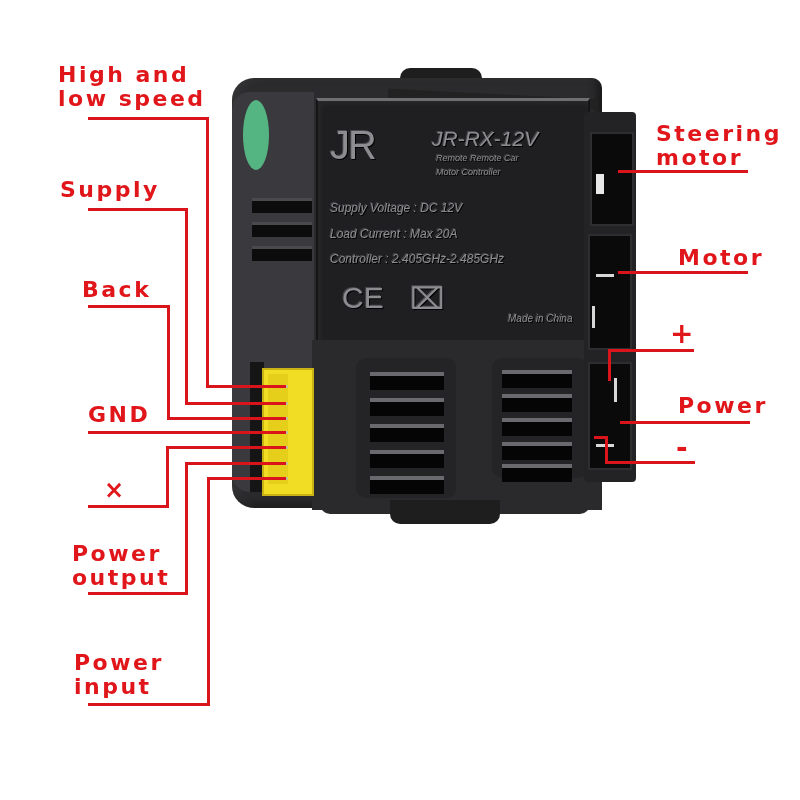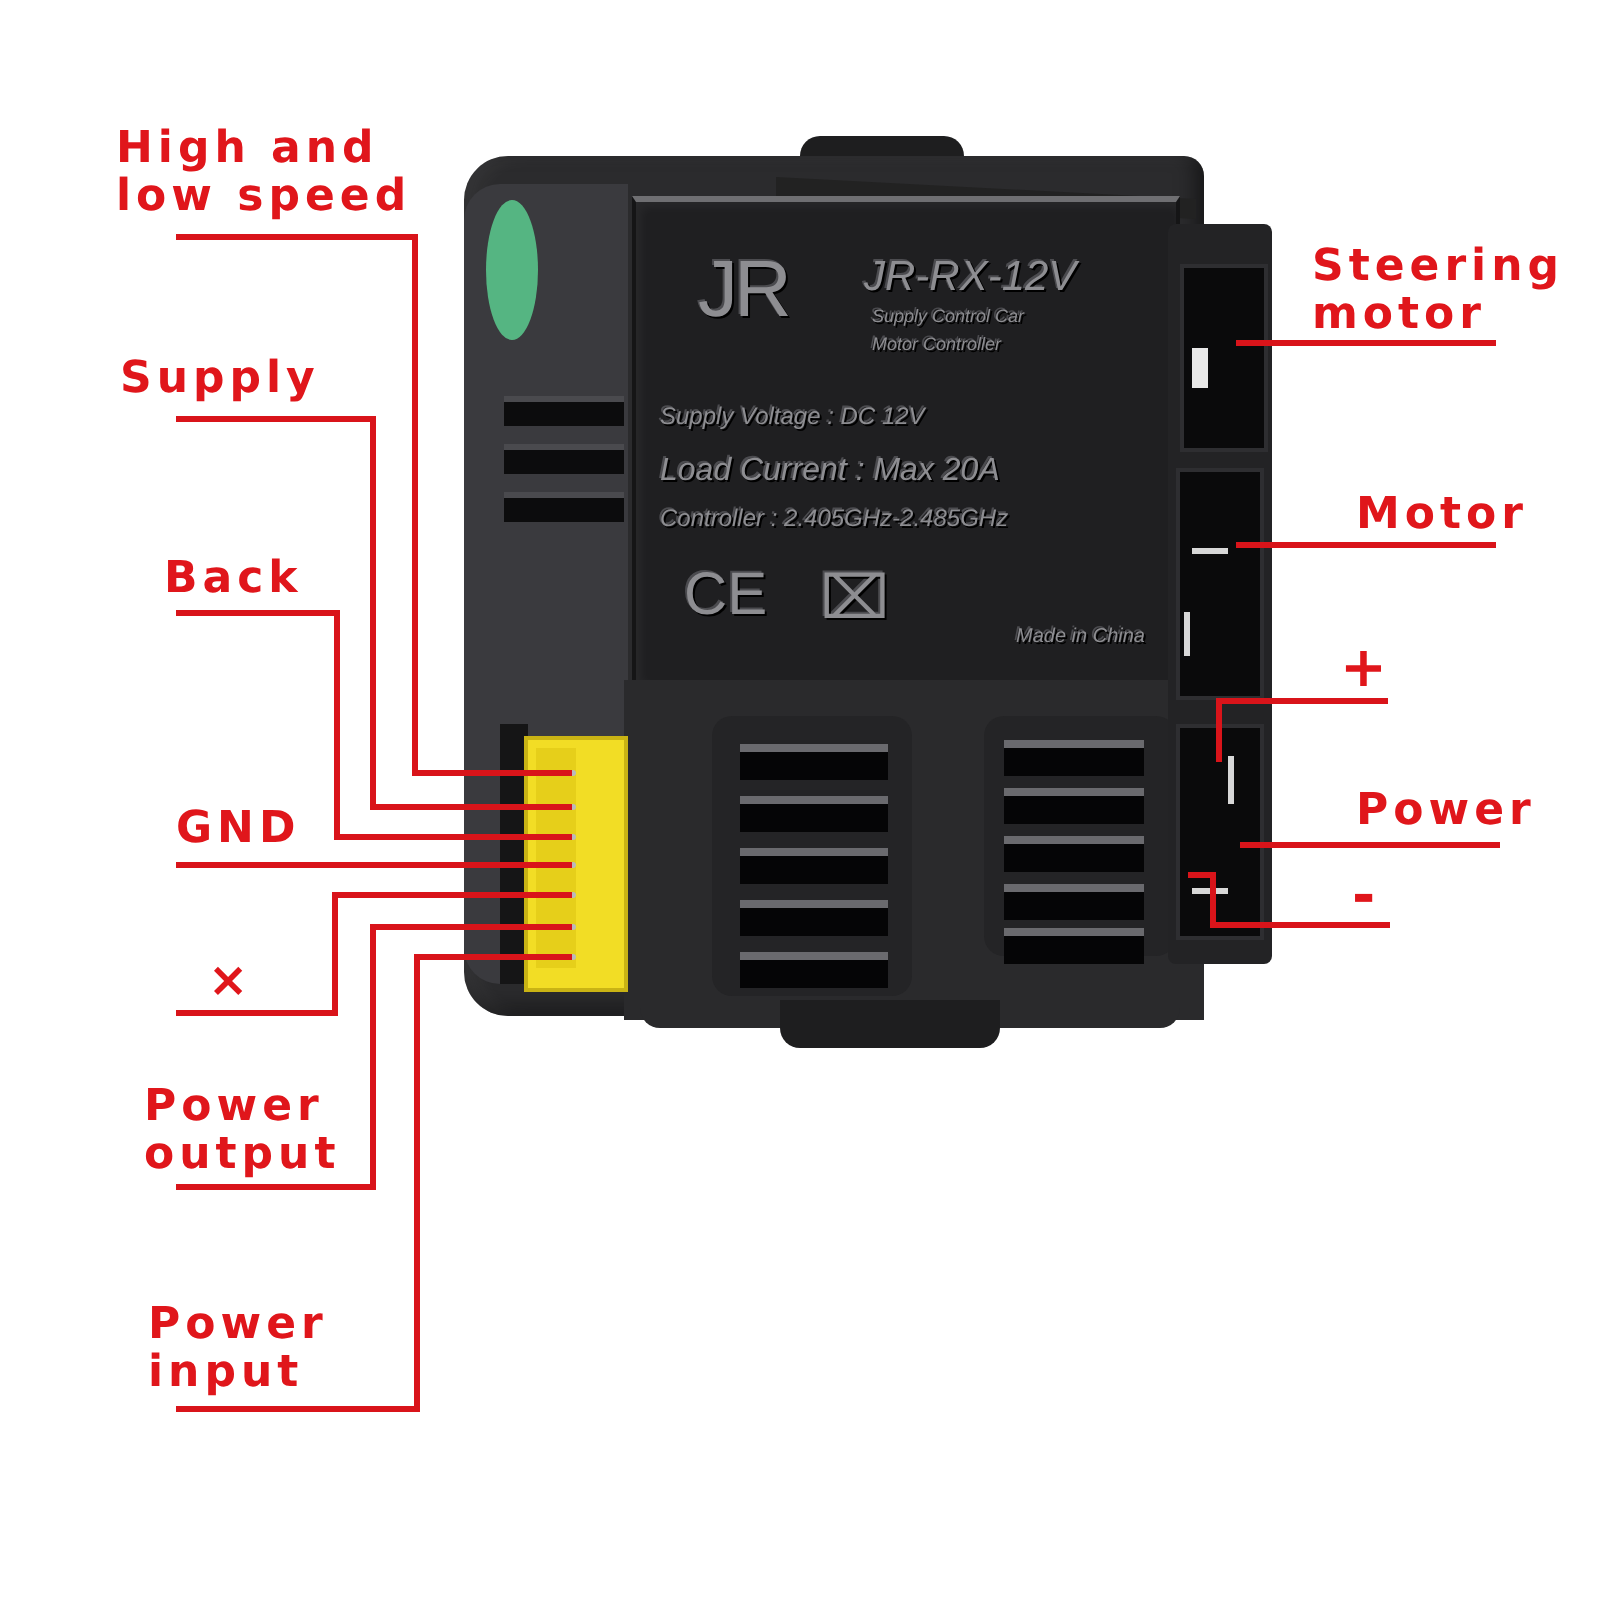--- a/index.html
+++ b/index.html
@@ -37,26 +37,26 @@
 <div class="abs body-main"></div>
 <div class="abs side-face"></div>
 <div class="abs top-ridge"></div>
 <div class="abs sticker"></div>
 
 <div class="side-vent" style="top:198px;"></div>
 <div class="side-vent" style="top:222px;"></div>
 <div class="side-vent" style="top:246px;"></div>
 
 <div class="abs panel">
-  <div class="emb" style="left:31px;top:22px;font-size:40px;font-style:normal;letter-spacing:-2px;font-weight:300;text-align:right;">JR</div>
+  <div class="emb" style="left:12px;top:22px;font-size:40px;font-style:normal;letter-spacing:-2px;font-weight:300;text-align:right;">JR</div>
   <div class="emb" style="left:114px;top:26px;font-size:21px;">JR-RX-12V</div>
-  <div class="emb" style="left:118px;top:52px;font-size:9px;">Supply Control Car</div>
+  <div class="emb" style="left:118px;top:52px;font-size:9px;">Remote Remote Car</div>
   <div class="emb" style="left:118px;top:66px;font-size:9px;">Motor Controller</div>
   <div class="emb" style="left:12px;top:100px;font-size:12px;">Supply Voltage : DC 12V</div>
-  <div class="emb" style="left:12px;top:126px;font-size:16px;">Load Current : Max 20A</div>
+  <div class="emb" style="left:12px;top:126px;font-size:12px;">Load Current : Max 20A</div>
   <div class="emb" style="left:12px;top:151px;font-size:12px;">Controller : 2.405GHz-2.485GHz</div>
   <div class="emb" style="left:24px;top:180px;font-size:30px;font-style:normal;">CE</div>
   <div class="emb" style="left:92px;top:180px;font-size:30px;font-style:normal;">⌧</div>
   <div class="emb" style="left:154px;top:212px;font-size:10px;padding-left:36px;">Made in China</div>
 </div>
 
 <div class="abs lower">
   <div class="vent-box" style="left:44px;top:18px;width:100px;height:140px;">
     <div class="slot" style="left:14px;top:14px;width:74px;"></div>
     <div class="slot" style="left:14px;top:40px;width:74px;"></div>

